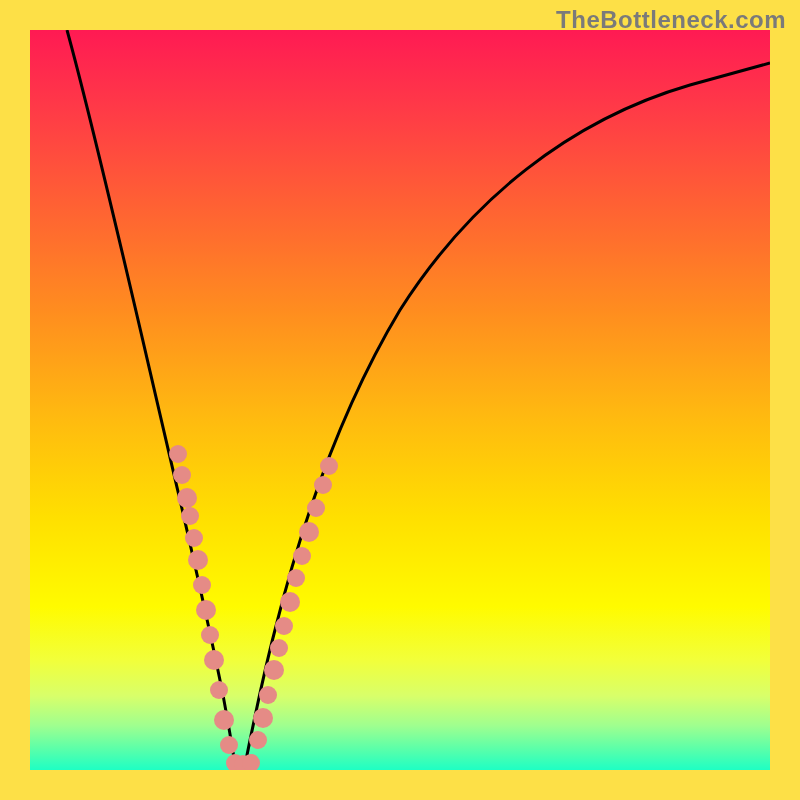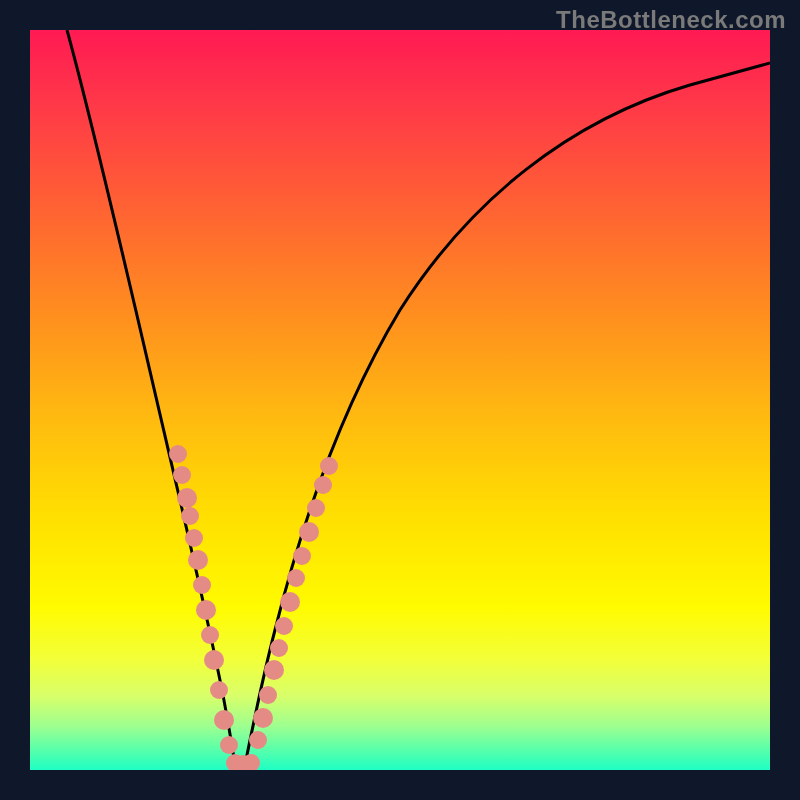--- a/index.html
+++ b/index.html
@@ -8,21 +8,21 @@
     width: 800px;
     height: 800px;
     overflow: hidden;
     background: #000;
     font-family: Arial, Helvetica, sans-serif;
   }
   .frame {
     position: relative;
     width: 800px;
     height: 800px;
-    background: #0f172a;
+    background: #fde047;
     text-align: right;
   }
   .plot-area {
     position: absolute;
     left: 30px;
     top: 30px;
     width: 740px;
     height: 740px;
     background: linear-gradient(
       to bottom,

